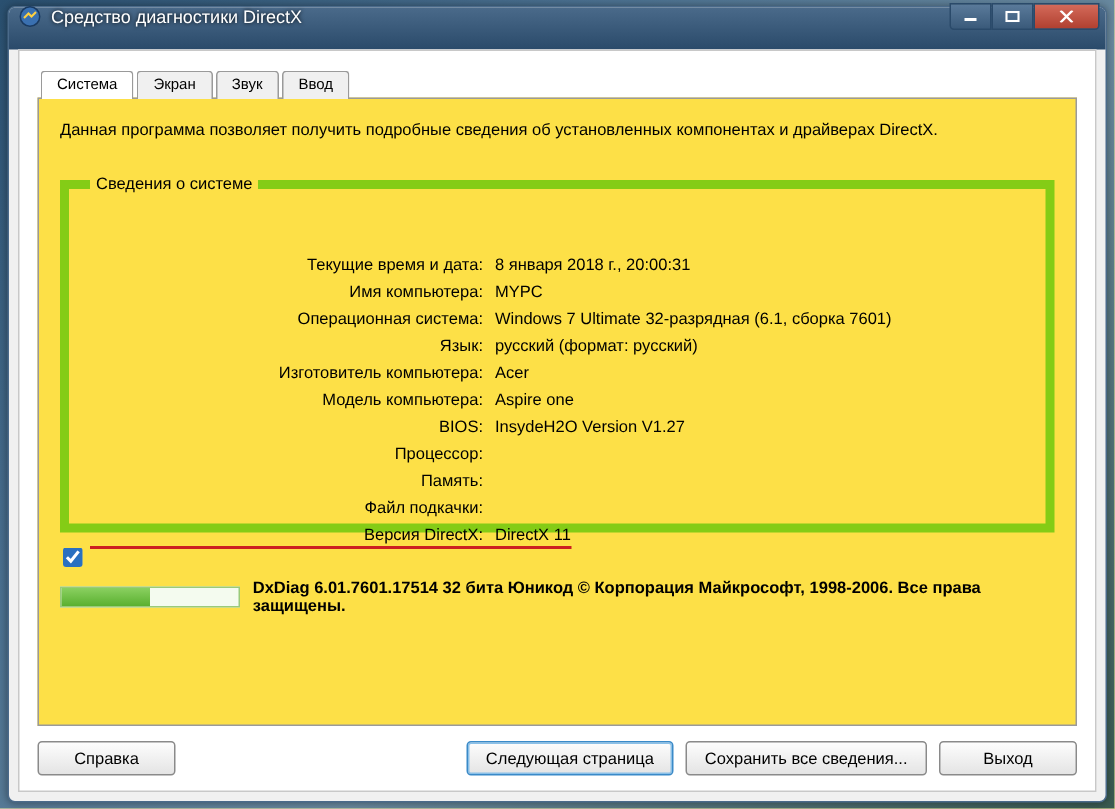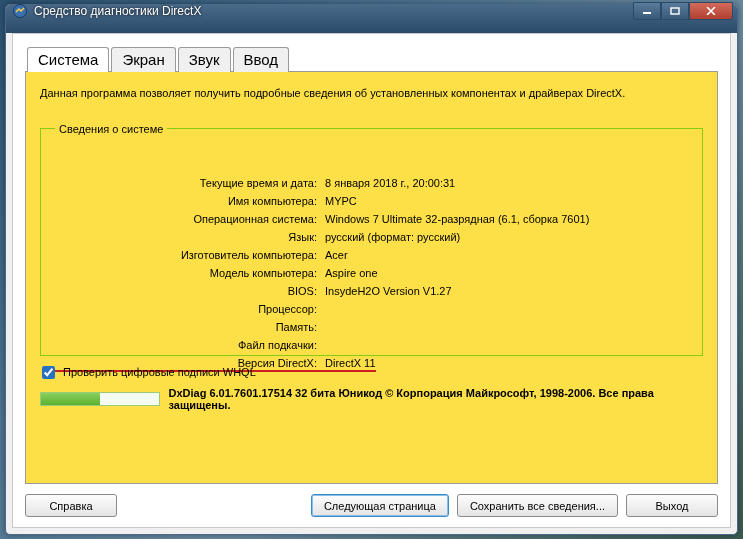--- a/index.html
+++ b/index.html
@@ -72,21 +72,21 @@
     display: flex;
     gap: 2px;
     padding-left: 2px;
   }
   .tab {
     background: #f0f0f0;
     border: 1px solid #9a9a9a;
     border-bottom: none;
     border-radius: 3px 3px 0 0;
     padding: 3px 10px;
-    font-size: 15px;
+    font-size: 10px;
     position: relative;
     top: 1px;
   }
   .tab.active {
     background: #fff;
     border-color: #9a9a9a;
     z-index: 2;
     padding-bottom: 4px;
     top: 1px;
   }
@@ -95,21 +95,21 @@
     background: #fde047;
     padding: 14px 14px 10px 14px;
     flex: 1;
     display: flex;
     flex-direction: column;
   }
   .intro { color: #000; line-height: 1.35; }
   .intro p { margin: 0 0 10px 0; }
   fieldset.sysinfo {
     margin: 12px 0 0 0;
-    border: 1px solid #84cc16;
+    border: 6px solid #84cc16;
     padding: 10px 14px 12px 14px;
   }
   fieldset.sysinfo legend {
     padding: 0 4px;
     font-size: 11px;
   }
   .row {
     display: flex;
     align-items: baseline;
     height: 18px;
@@ -263,21 +263,20 @@
             </div>
             <div class="row hi">
               <span class="lbl">Версия DirectX:</span>
               <span class="val">DirectX 11</span>
             </div>
           </div>
       </fieldset>
 
       <label class="checkrow">
         <input type="checkbox" id="whql-cb" checked="" style="">
-        <span>Проверить цифровые подписи WHQL</span>
       </label>
 
       <div class="statusrow">
         <div class="progress">
             <div class="fill"></div>
           </div>
         <div class="txt">DxDiag 6.01.7601.17514 32 бита Юникод  © Корпорация Майкрософт, 1998-2006.  Все права защищены.</div>
       </div>
     </div>
 

